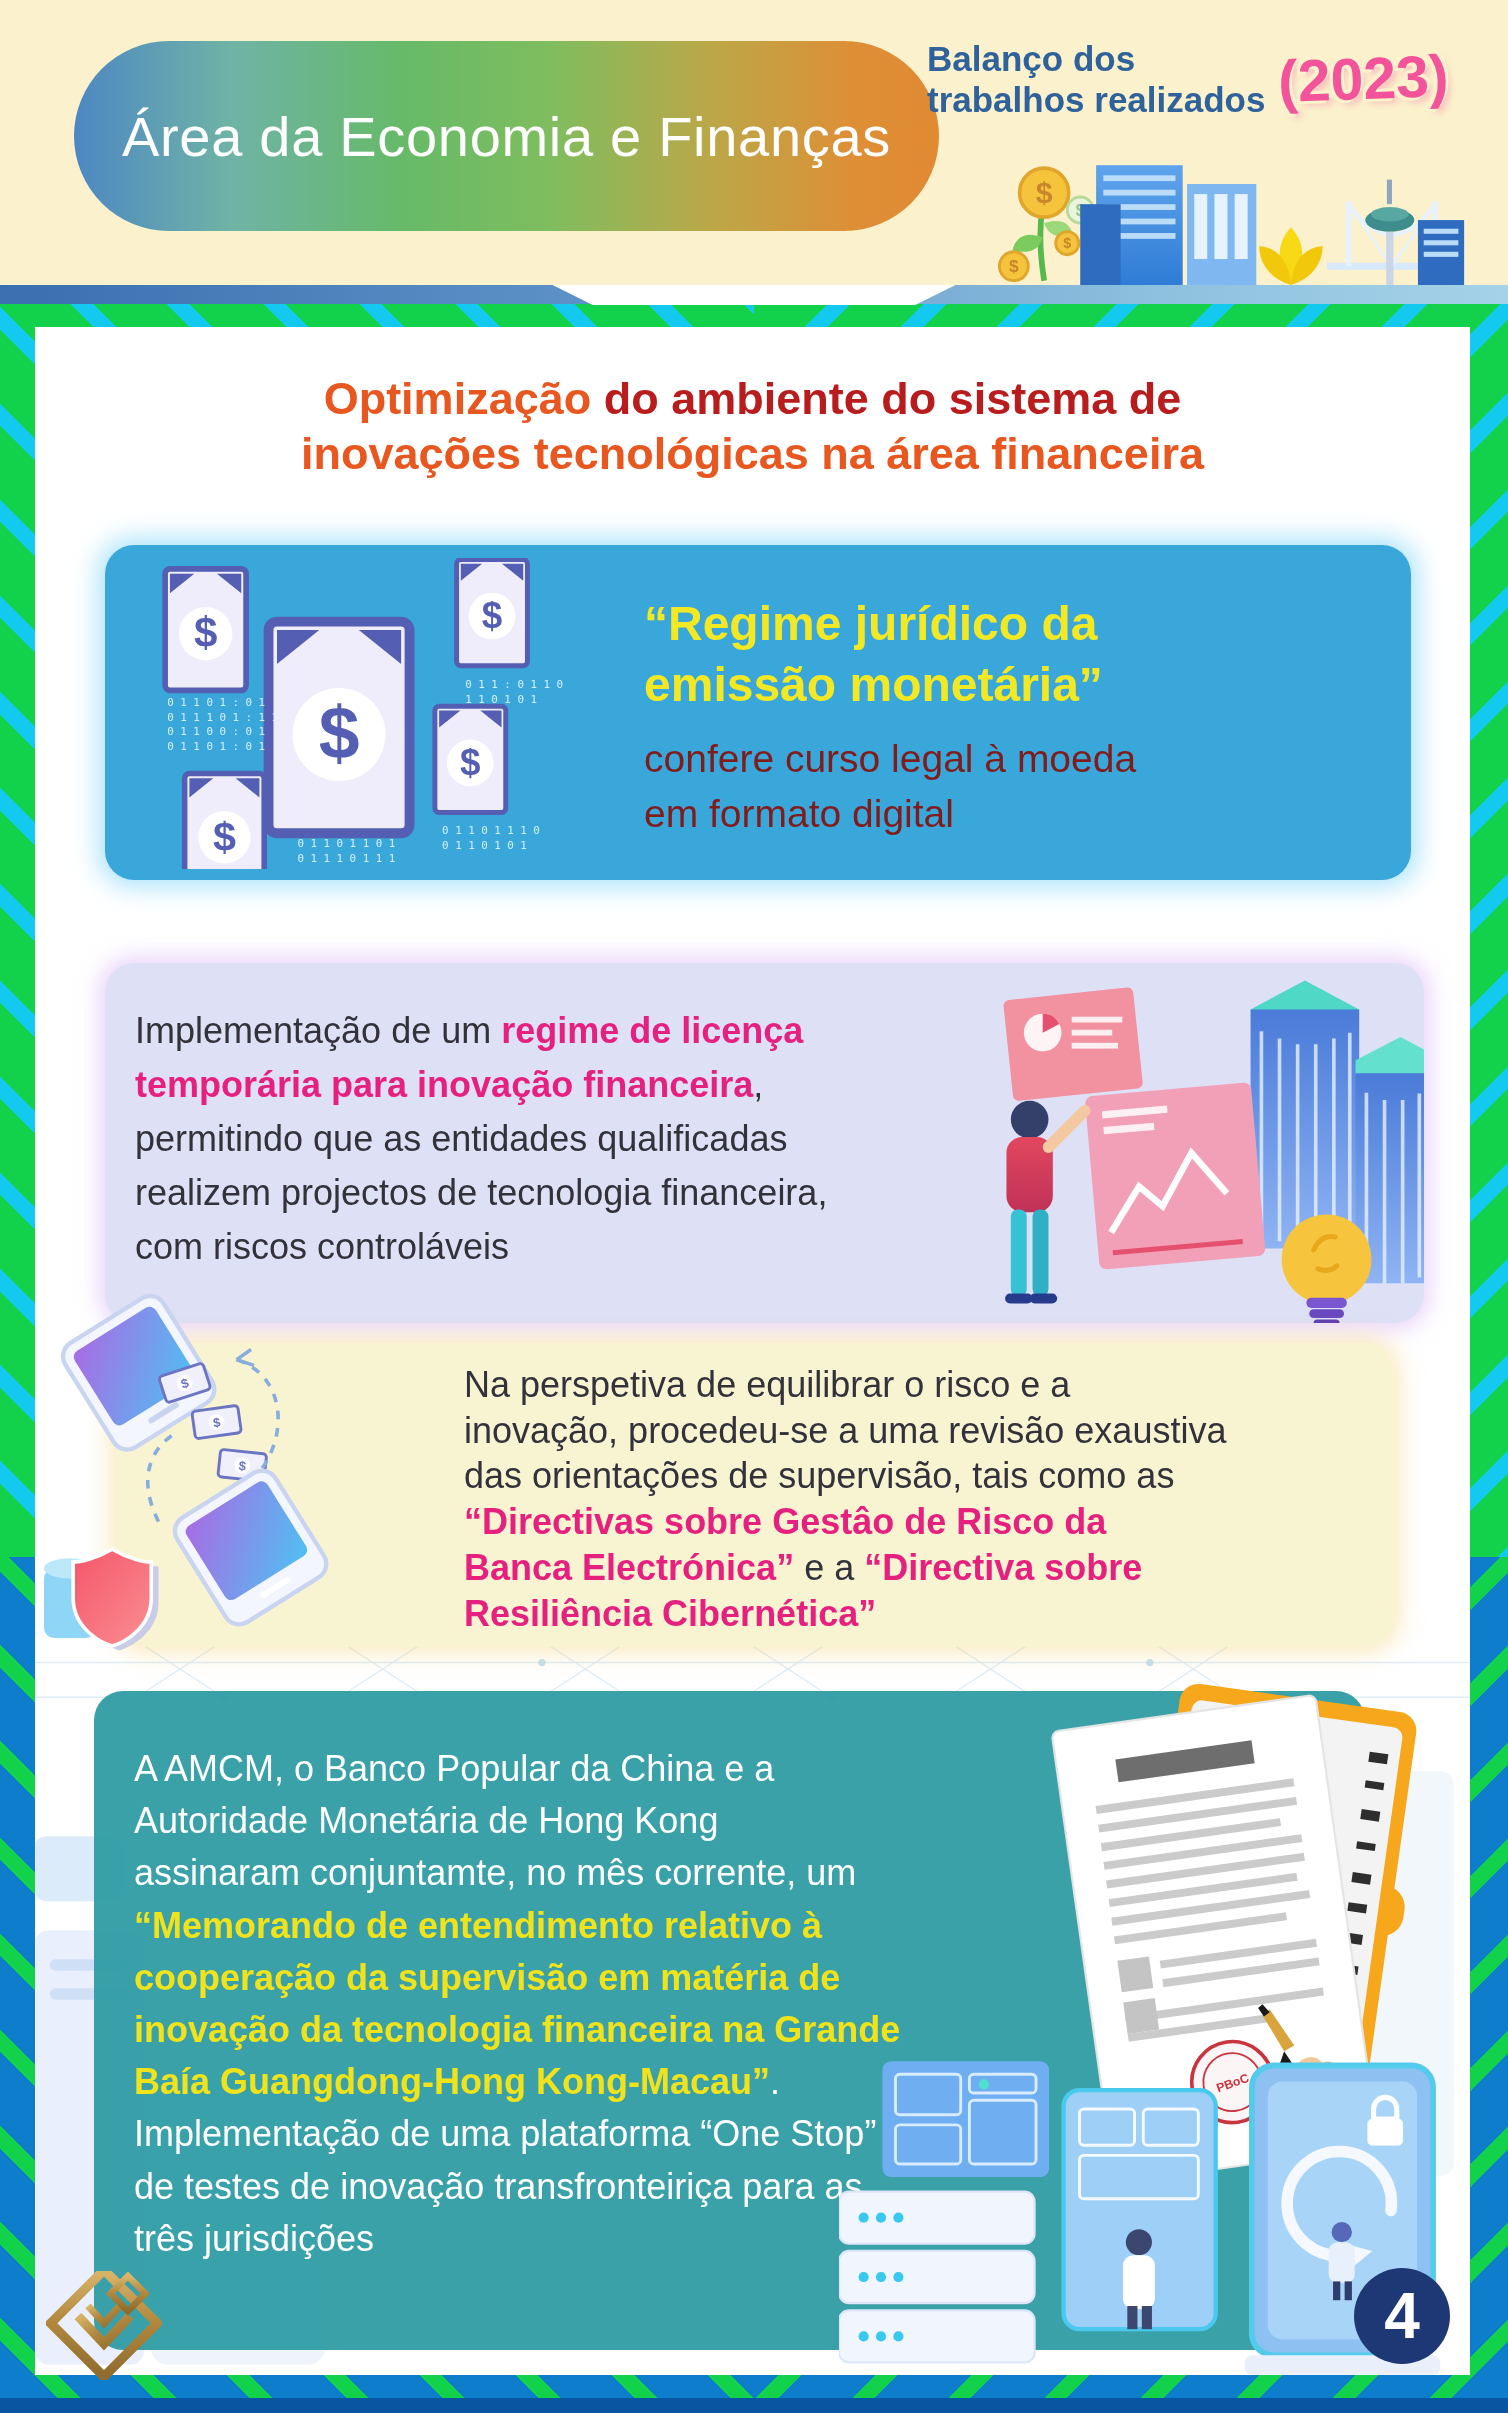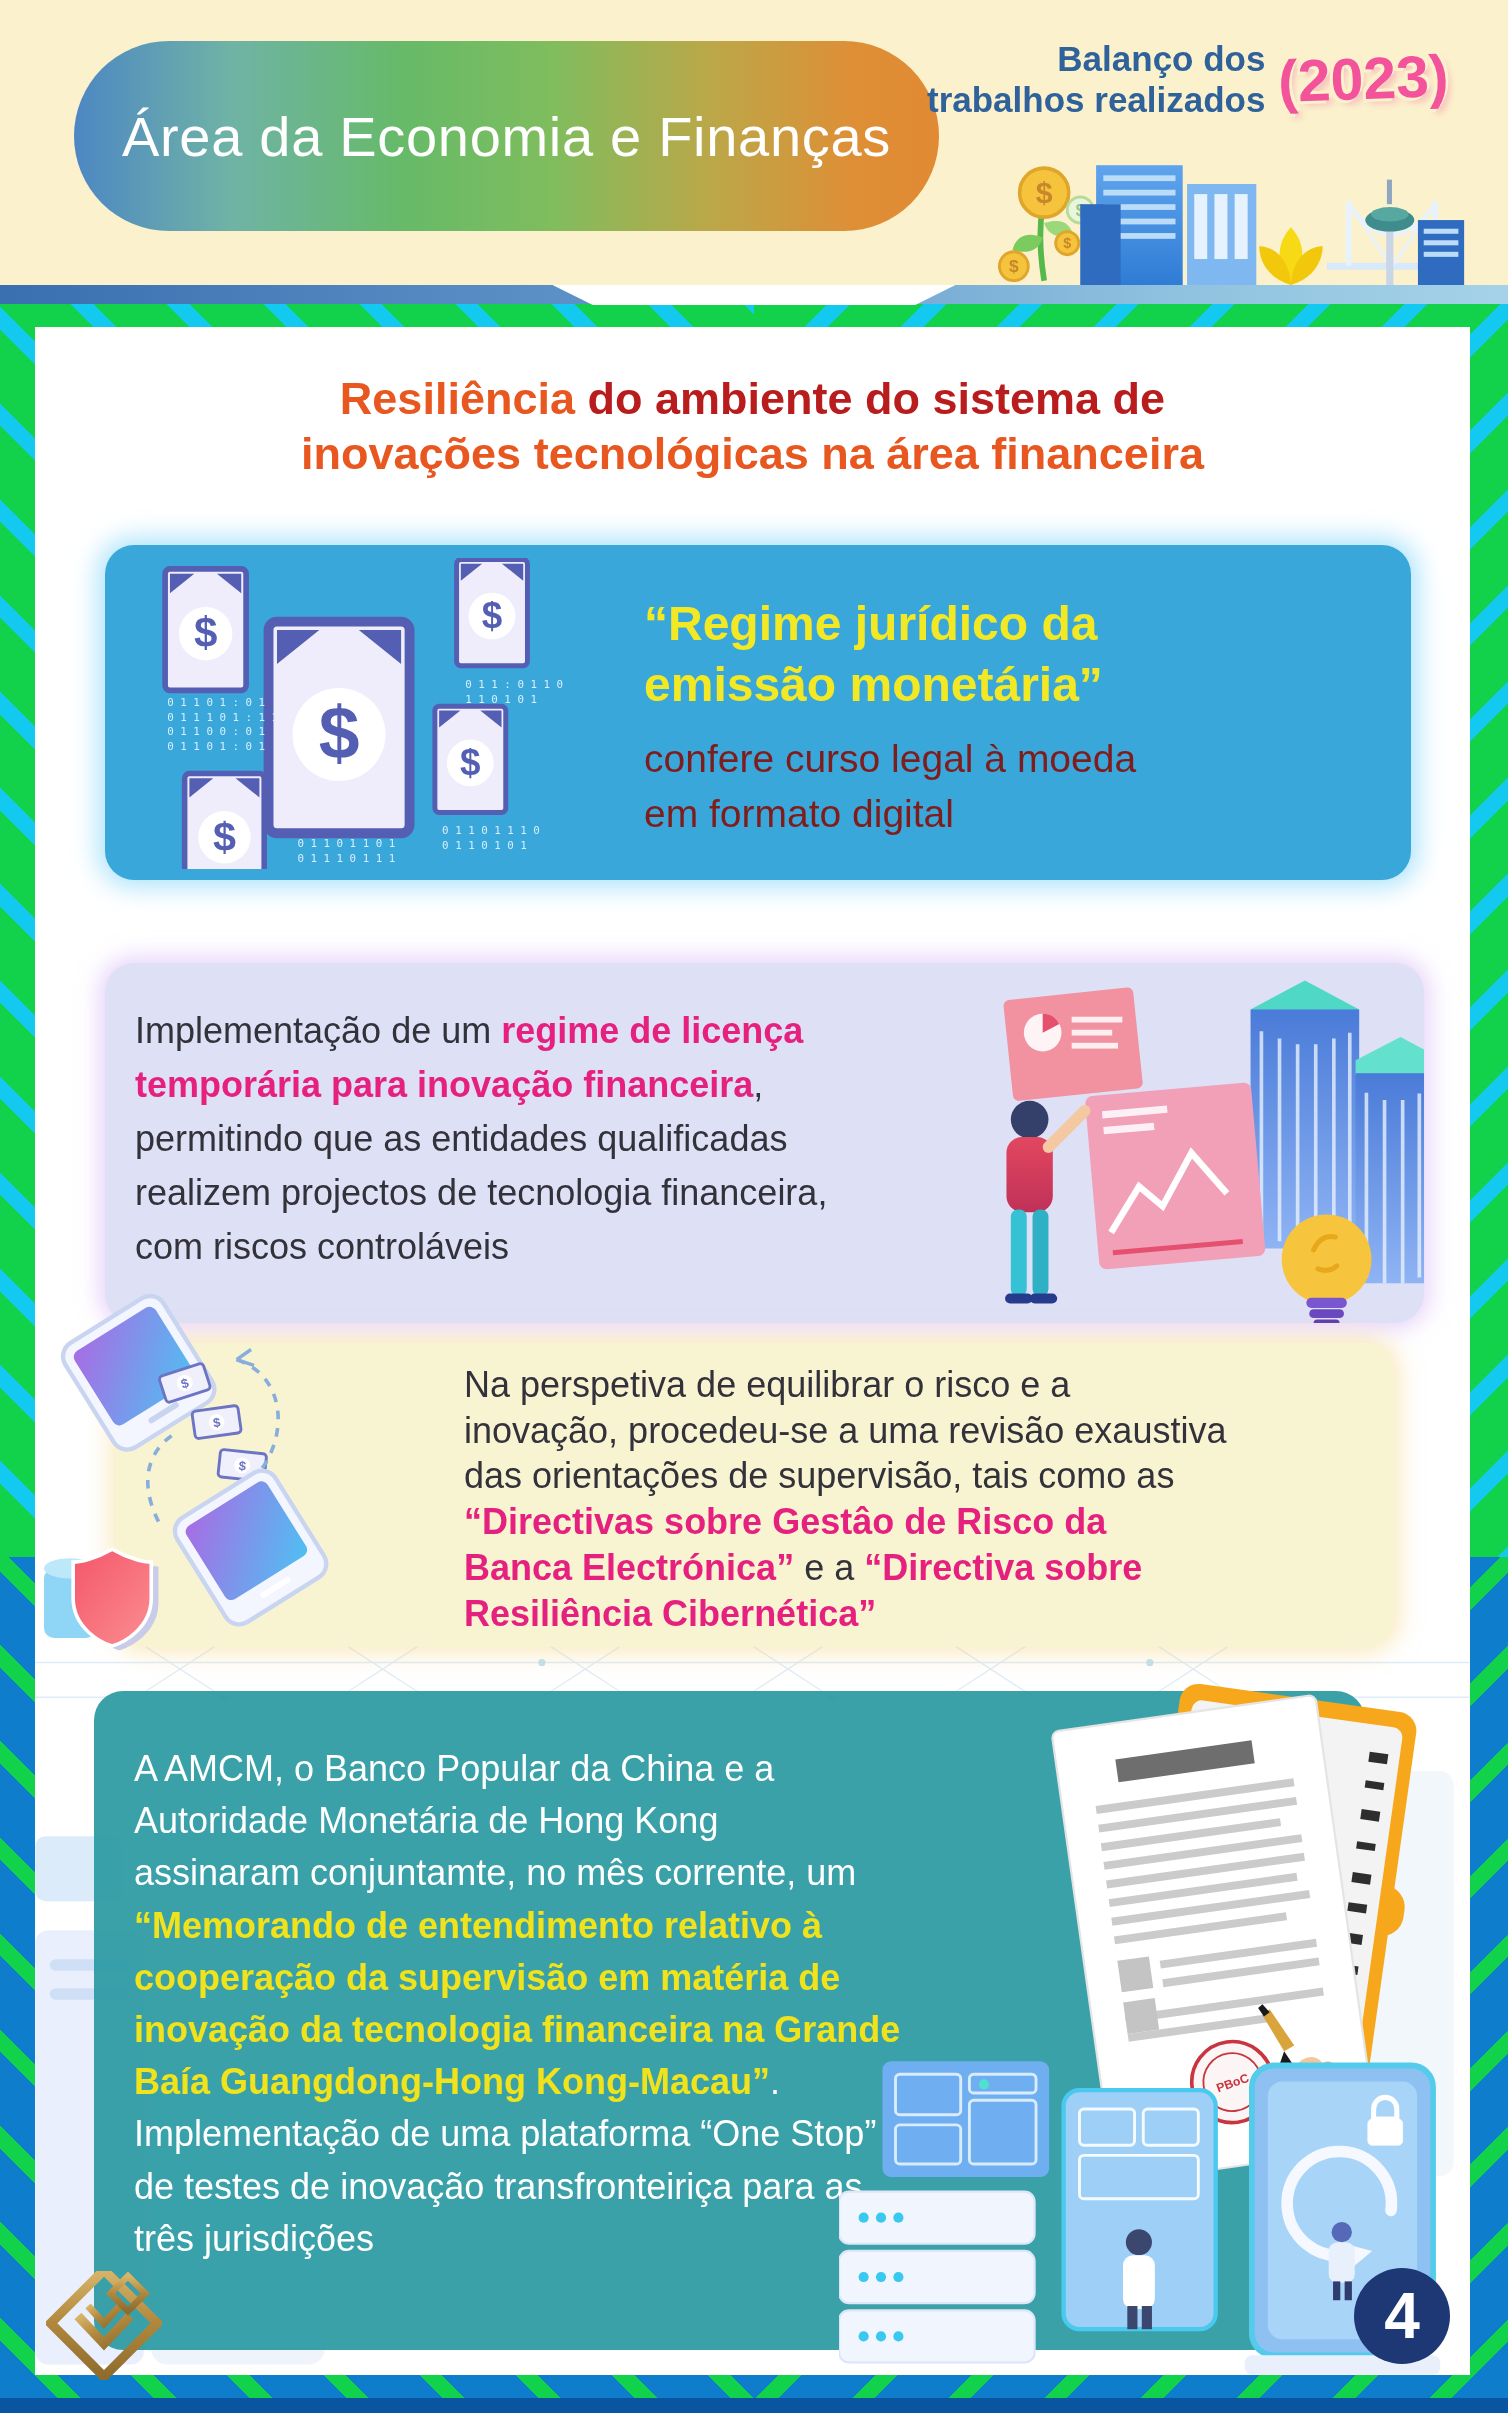--- a/index.html
+++ b/index.html
@@ -6,21 +6,21 @@
   .page{position:relative;width:1508px;height:2413px;overflow:hidden;
         font-family:"Liberation Sans","DejaVu Sans",sans-serif;}
 
   
   .header{position:absolute;left:0;top:0;width:1508px;height:285px;background:#FBF2CD;z-index:2;}
   .area-badge{position:absolute;left:74px;top:41px;width:865px;height:190px;border-radius:95px;
     background:linear-gradient(90deg,#4D87C3 0%,#6FB3A6 18%,#66BA68 38%,#7FBD5E 55%,#BCA748 74%,#DE8F36 90%,#E18A33 100%);
     display:flex;align-items:center;justify-content:center;}
   .area-badge span{color:#fff;font-size:56px;font-weight:400;letter-spacing:0.7px;}
   .report-title{position:absolute;right:59px;top:38px;display:flex;align-items:center;gap:13px;}
-  .rt-lines{display:flex;flex-direction:column;text-align:right;color:#2F619B;font-weight:700;line-height:1.18;}
+  .rt-lines{display:flex;flex-direction:column;text-align:left;color:#2F619B;font-weight:700;line-height:1.18;}
   .rt1{font-size:35px;} .rt2{font-size:35px;}
   .year{font-size:59px;font-weight:700;color:#F2539B;transform:rotate(-2deg);
     text-shadow:-2.9px -2.9px 0 #FBF2CD,2.9px -2.9px 0 #FBF2CD,-2.9px 2.9px 0 #FBF2CD,3.6px 4.3px 7.2px rgba(242,83,155,.35);}
   .header-art{position:absolute;right:43px;bottom:0;}
 
   
   .blue-bar{position:absolute;left:0;top:285px;width:1508px;height:19px;z-index:3;
     background:linear-gradient(90deg,#3A6FB0,#5E93C8 40%,#8FC2DF 78%,#A5D2E8);}
   .trapezoid{position:absolute;left:50%;top:285px;transform:translateX(-50%);width:403px;height:20px;
     background:#fff;z-index:4;clip-path:polygon(0 0,100% 0,90% 100%,10% 100%);}
@@ -192,21 +192,21 @@
         <rect x="0" y="560" width="150" height="600" rx="18" fill="#E9EFFC"></rect>
         <rect x="20" y="600" width="110" height="16" rx="8" fill="#CFE0F6"></rect>
         <rect x="20" y="640" width="110" height="16" rx="8" fill="#CFE0F6"></rect>
         <rect x="0" y="430" width="120" height="90" rx="14" fill="#DCEBFA"></rect>
         <rect x="160" y="760" width="240" height="400" rx="22" fill="#EDF3FB" opacity=".9"></rect>
         <rect x="1750" y="340" width="210" height="560" rx="20" fill="#EDF3FB" opacity=".7"></rect>
       </g>
     </svg>
 
     <h1 class="main-title">
-      <span class="accent">Resiliência</span><span class="rest"> do ambiente do sistema de</span><br>
+      <span class="accent">Optimização</span><span class="rest"> do ambiente do sistema de</span><br>
       <span class="line2">inovações tecnológicas na área financeira</span>
     </h1>
 
     <section class="card card-blue">
       <svg class="abs ill-card1" width="478" height="311" viewBox="0 0 660 430" aria-hidden="true">
         <defs>
           <g id="bill">
             <rect x="0" y="0" width="100" height="150" rx="6" fill="#EFEDFB" stroke="#545FB4" stroke-width="7"></rect>
             <path d="M6 6 h30 l-30 24 Z M94 6 h-30 l30 24 Z" fill="#545FB4"></path>
             <circle cx="50" cy="80" r="33" fill="#FFFFFF"></circle>

